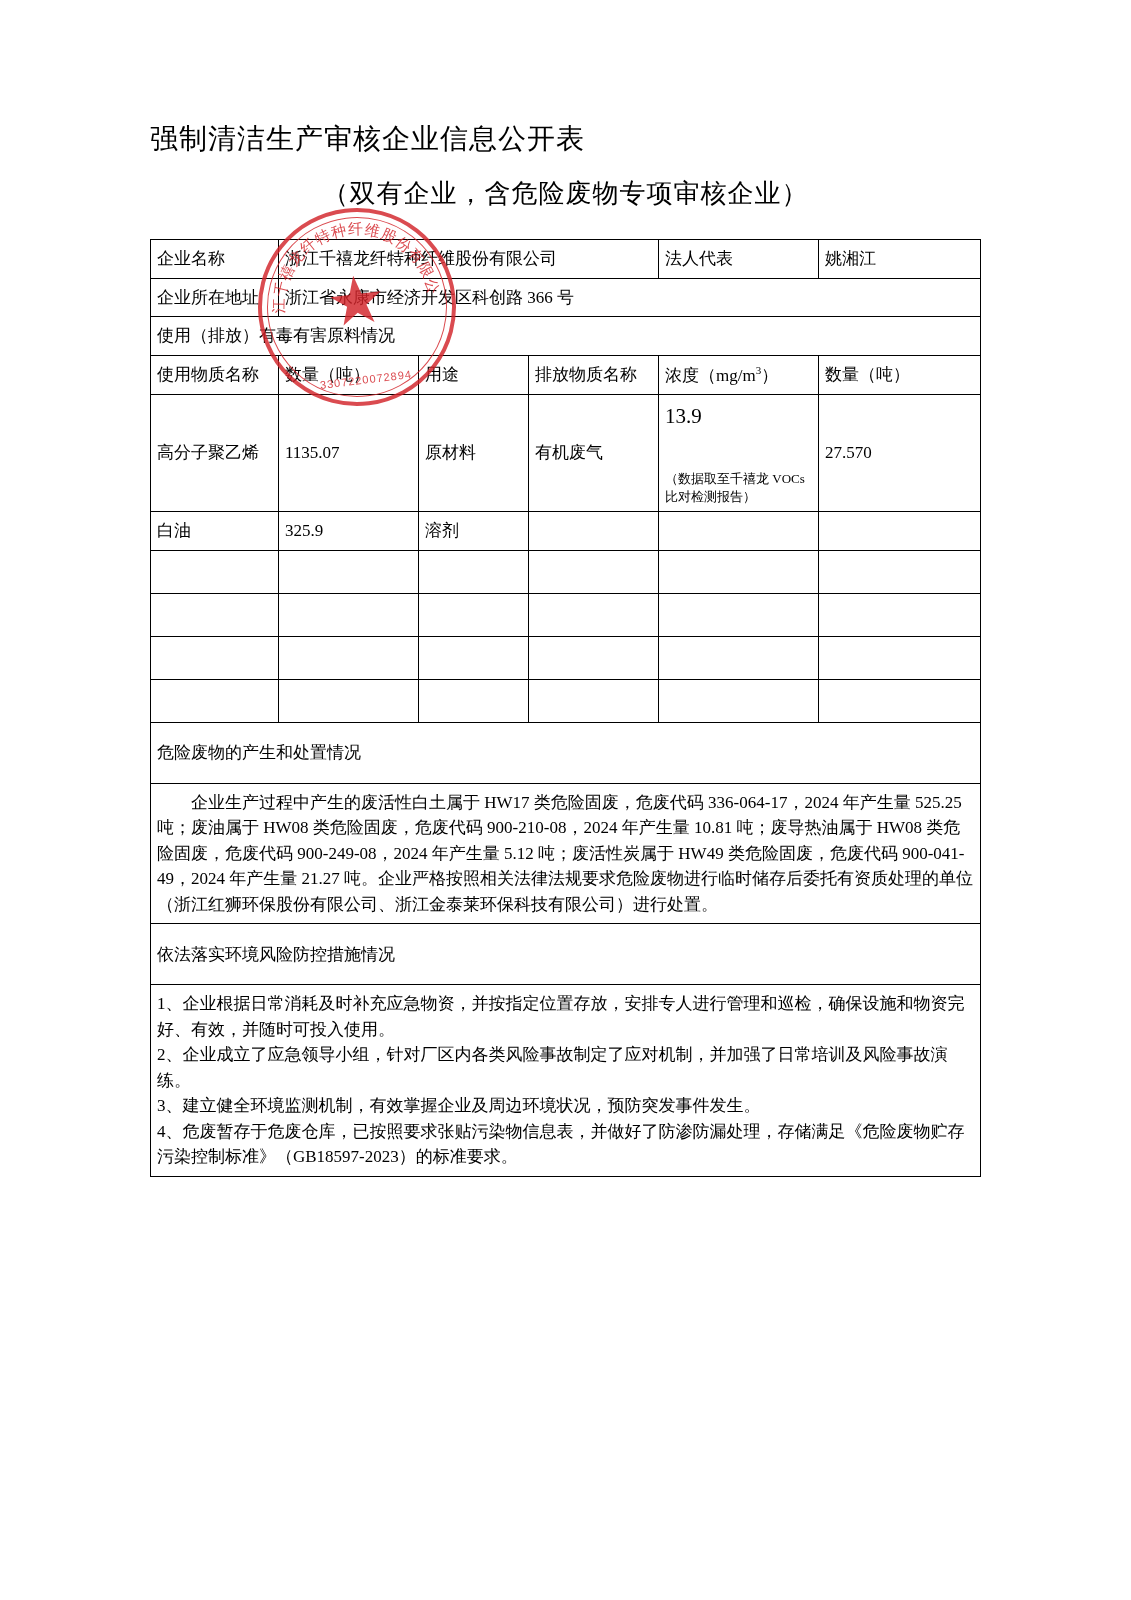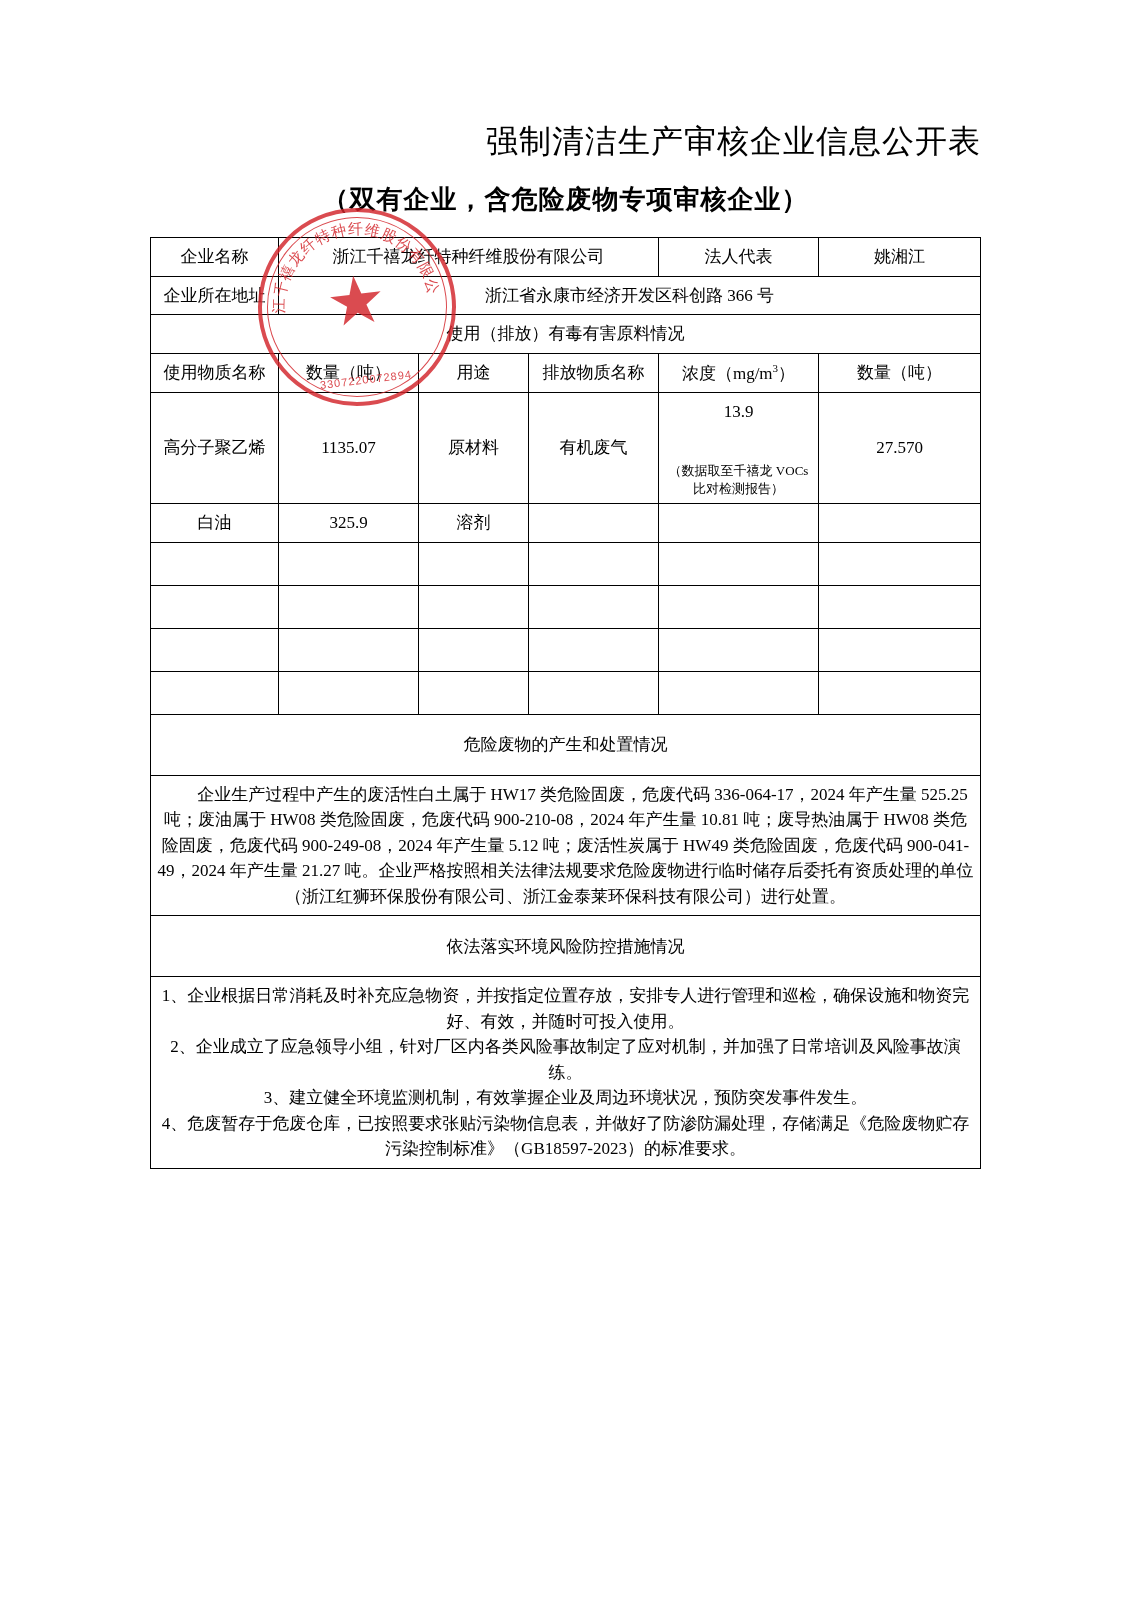--- a/index.html
+++ b/index.html
@@ -16,44 +16,44 @@
     overflow: hidden;
   }
   .page {
     position: relative;
     width: 1131px;
     height: 1600px;
     box-sizing: border-box;
     padding: 120px 150px 0 150px;
   }
   h1.doc-title {
-    font-size: 32px;
+    font-size: 28px;
     font-weight: normal;
-    text-align: right;
+    text-align: left;
     margin: 0 0 18px 0;
     letter-spacing: 1px;
   }
   h2.doc-subtitle {
     font-size: 26px;
-    font-weight: bold;
+    font-weight: normal;
     text-align: center;
-    margin: 0 0 20px 0;
+    margin: 0 0 28px 0;
     letter-spacing: 1px;
   }
   table.main {
     border-collapse: collapse;
     width: 830px;
     margin: 0 auto;
     table-layout: fixed;
   }
   table.main td {
     border: 1px solid #000;
     padding: 6px 6px;
     font-size: 17px;
-    text-align: center;
+    text-align: left;
     vertical-align: middle;
     line-height: 1.5;
   }
   td.label {
     font-size: 18px;
   }
   td.addr-value {
     text-align: center;
     font-size: 18px;
   }
@@ -89,21 +89,21 @@
     font-size: 11px;
     vertical-align: super;
   }
   .small-note {
     font-size: 13px;
     line-height: 1.35;
     display: block;
     margin-top: 38px;
   }
   .conc-main {
-    font-size: 17px;
+    font-size: 21px;
     margin-top: 27px;
   }
   
   .seal {
     position: absolute;
     left: 258px;
     top: 208px;
     width: 190px;
     height: 190px;
     border: 4px solid #d3242a;

